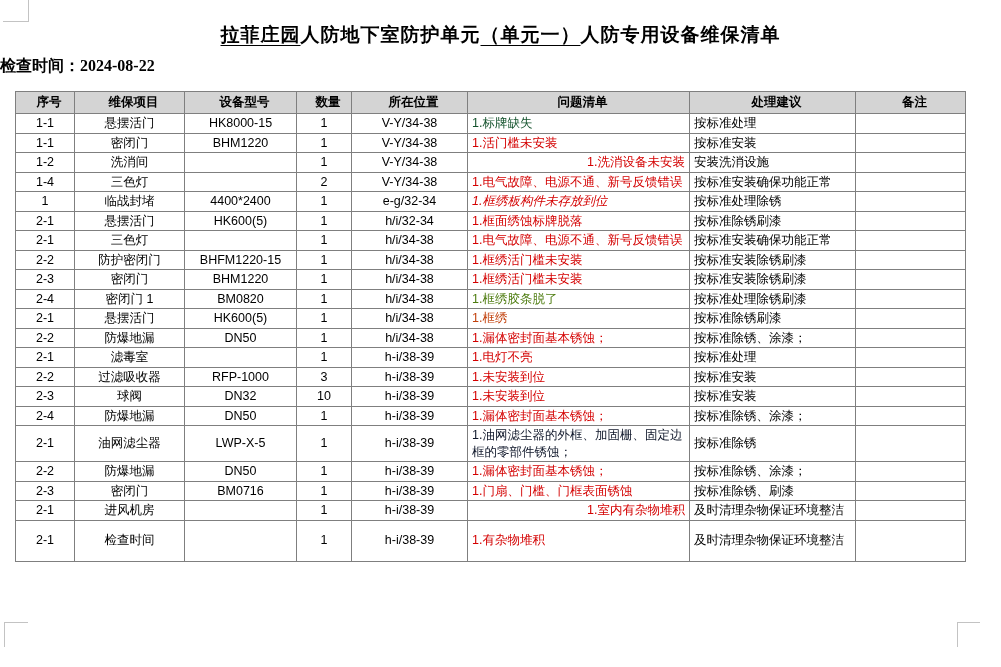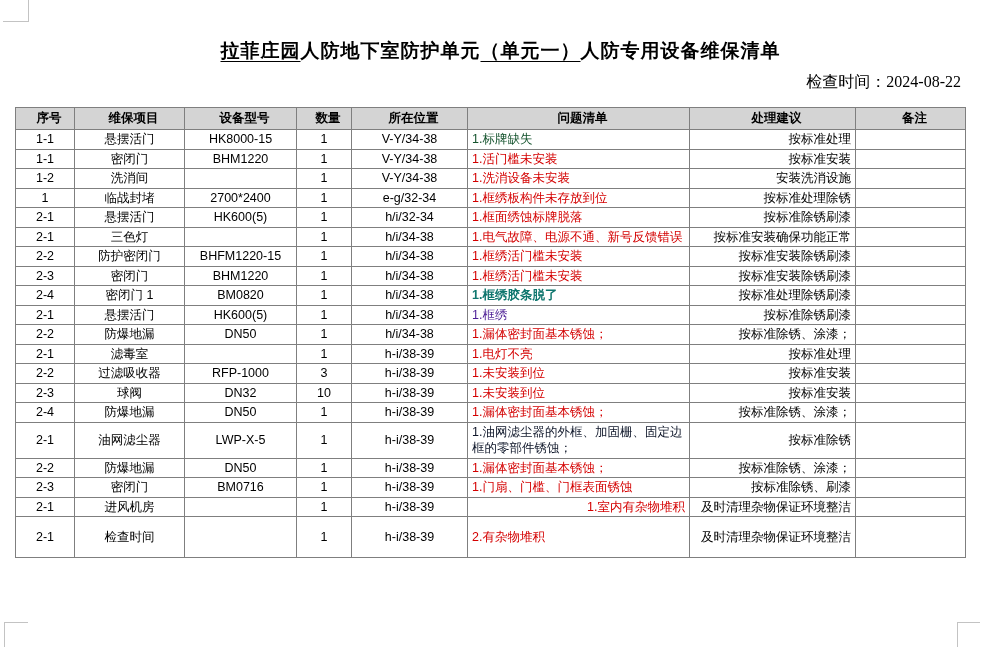--- a/index.html
+++ b/index.html
@@ -11,36 +11,37 @@
     color:#1a1a1a;
     overflow:hidden;
   }
   
   .crop{position:absolute;}
   .crop-tl{left:3px;top:0;width:25px;height:21px;border-right:1px solid #c3c3c3;border-bottom:1px solid #c3c3c3;}
   .crop-bl{left:4px;top:622px;width:23px;height:24px;border-left:1px solid #c3c3c3;border-top:1px solid #c3c3c3;}
   .crop-br{left:957px;top:622px;width:22px;height:24px;border-left:1px solid #c3c3c3;border-top:1px solid #c3c3c3;}
 
   .doc-title{
-    margin-top:38px;
+    margin-top:22px;
     text-align:center;
     font-family:"Liberation Serif","DejaVu Serif",serif;
     font-size:19px;
     font-weight:bold;
     letter-spacing:1px;
     color:#000;
   }
   .doc-title .u{text-decoration:underline;text-underline-offset:4px;}
   .check-time{
     margin-top:8px;
     margin-right:40px;
-    text-align:right;
+    text-align:left;
     font-family:"Liberation Serif","DejaVu Serif",serif;
     font-size:16px;
     color:#000;
+    font-weight:bold;
   }
 
   table.maint{
     border-collapse:collapse;
     table-layout:fixed;
     margin:14px 0 0 15px;
     width:950px;
   }
   table.maint th, table.maint td{
     border:1px solid #7f7f7f;
@@ -55,21 +56,21 @@
     background:#d4d4d4;
     font-weight:bold;
     height:19px;
     text-align:center;
     color:#000;
     padding-left:12px;
   }
   table.maint td{height:16px;color:#000;}
   td.c0,td.c1,td.c2,td.c3,td.c4{text-align:center;}
   td.c5{text-align:left;}
-  td.c6{text-align:right;margin-left:40px;}
+  td.c6{text-align:left;margin-left:40px;}
   td.c7{text-align:left;}
   tr.tall td{height:38px;}
 </style>
 </head>
 <body>
 
 <div class="crop crop-tl"></div>
 <div class="crop crop-bl"></div>
 <div class="crop crop-br"></div>
 
@@ -120,31 +121,41 @@
         <td class="c5" style="color: rgb(212, 0, 0);">1.活门槛未安装</td>
         <td class="c6">按标准安装</td>
         <td class="c7"></td>
       </tr>
       <tr>
         <td class="c0">1-2</td>
         <td class="c1">洗消间</td>
         <td class="c2"></td>
         <td class="c3">1</td>
         <td class="c4">V-Y/34-38</td>
-        <td class="c5" style="color: rgb(212, 0, 0);">1.洗消设备未安装</td>
+        <td class="c5" style="color: rgb(212, 0, 0); text-align: right;">1.洗消设备未安装</td>
         <td class="c6">安装洗消设施</td>
+        <td class="c7"></td>
+      </tr>
+      <tr>
+        <td class="c0">1-4</td>
+        <td class="c1">三色灯</td>
+        <td class="c2"></td>
+        <td class="c3">2</td>
+        <td class="c4">V-Y/34-38</td>
+        <td class="c5" style="color: rgb(212, 0, 0);">1.电气故障、电源不通、新号反馈错误</td>
+        <td class="c6">按标准安装确保功能正常</td>
         <td class="c7"></td>
       </tr>
       <tr>
         <td class="c0">1</td>
         <td class="c1">临战封堵</td>
-        <td class="c2">2700*2400</td>
+        <td class="c2">4400*2400</td>
         <td class="c3">1</td>
         <td class="c4">e-g/32-34</td>
-        <td class="c5" style="color: rgb(212, 0, 0);">1.框绣板构件未存放到位</td>
+        <td class="c5" style="color: rgb(212, 0, 0); font-style: italic;">1.框绣板构件未存放到位</td>
         <td class="c6">按标准处理除锈</td>
         <td class="c7"></td>
       </tr>
       <tr>
         <td class="c0">2-1</td>
         <td class="c1">悬摆活门</td>
         <td class="c2">HK600(5)</td>
         <td class="c3">1</td>
         <td class="c4">h/i/32-34</td>
         <td class="c5" style="color: rgb(212, 0, 0);">1.框面绣蚀标牌脱落</td>
@@ -180,31 +191,31 @@
         <td class="c5" style="color: rgb(212, 0, 0);">1.框绣活门槛未安装</td>
         <td class="c6">按标准安装除锈刷漆</td>
         <td class="c7"></td>
       </tr>
       <tr>
         <td class="c0">2-4</td>
         <td class="c1">密闭门 1</td>
         <td class="c2">BM0820</td>
         <td class="c3">1</td>
         <td class="c4">h/i/34-38</td>
-        <td class="c5" style="color: #0f766e; font-weight: bold;">1.框绣胶条脱了</td>
+        <td class="c5" style="color: #4d7c0f;">1.框绣胶条脱了</td>
         <td class="c6">按标准处理除锈刷漆</td>
         <td class="c7"></td>
       </tr>
       <tr>
         <td class="c0">2-1</td>
         <td class="c1">悬摆活门</td>
         <td class="c2">HK600(5)</td>
         <td class="c3">1</td>
         <td class="c4">h/i/34-38</td>
-        <td class="c5" style="color: #4c1d95;">1.框绣</td>
+        <td class="c5" style="color: #c2410c;">1.框绣</td>
         <td class="c6">按标准除锈刷漆</td>
         <td class="c7"></td>
       </tr>
       <tr>
         <td class="c0">2-2</td>
         <td class="c1">防爆地漏</td>
         <td class="c2">DN50</td>
         <td class="c3">1</td>
         <td class="c4">h/i/34-38</td>
         <td class="c5" style="color: rgb(212, 0, 0);">1.漏体密封面基本锈蚀；</td>
@@ -290,18 +301,18 @@
         <td class="c5" style="color: rgb(212, 0, 0); text-align: right;">1.室内有杂物堆积</td>
         <td class="c6">及时清理杂物保证环境整洁</td>
         <td class="c7"></td>
       </tr>
       <tr class="tall">
         <td class="c0">2-1</td>
         <td class="c1">检查时间</td>
         <td class="c2"></td>
         <td class="c3">1</td>
         <td class="c4">h-i/38-39</td>
-        <td class="c5" style="color: rgb(212, 0, 0);">2.有杂物堆积</td>
+        <td class="c5" style="color: rgb(212, 0, 0);">1.有杂物堆积</td>
         <td class="c6">及时清理杂物保证环境整洁</td>
         <td class="c7"></td>
       </tr>
     </tbody>
 </table>
 
 </body></html>

